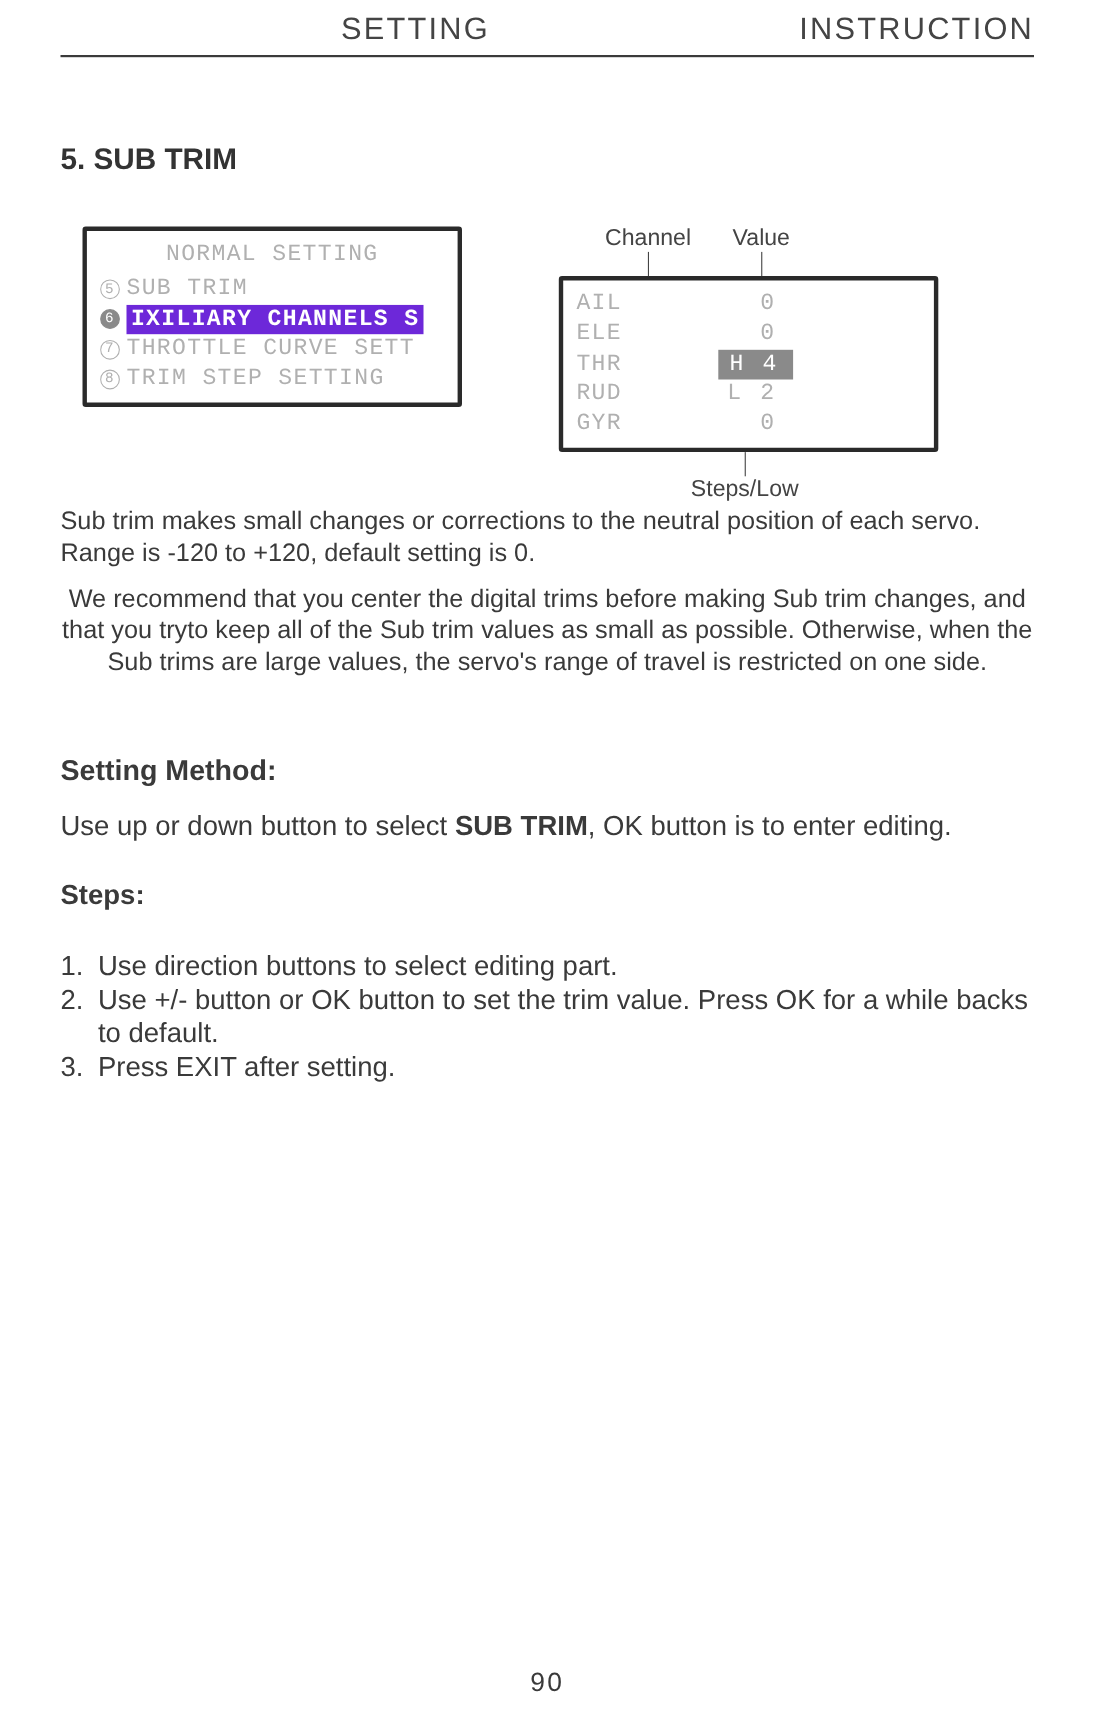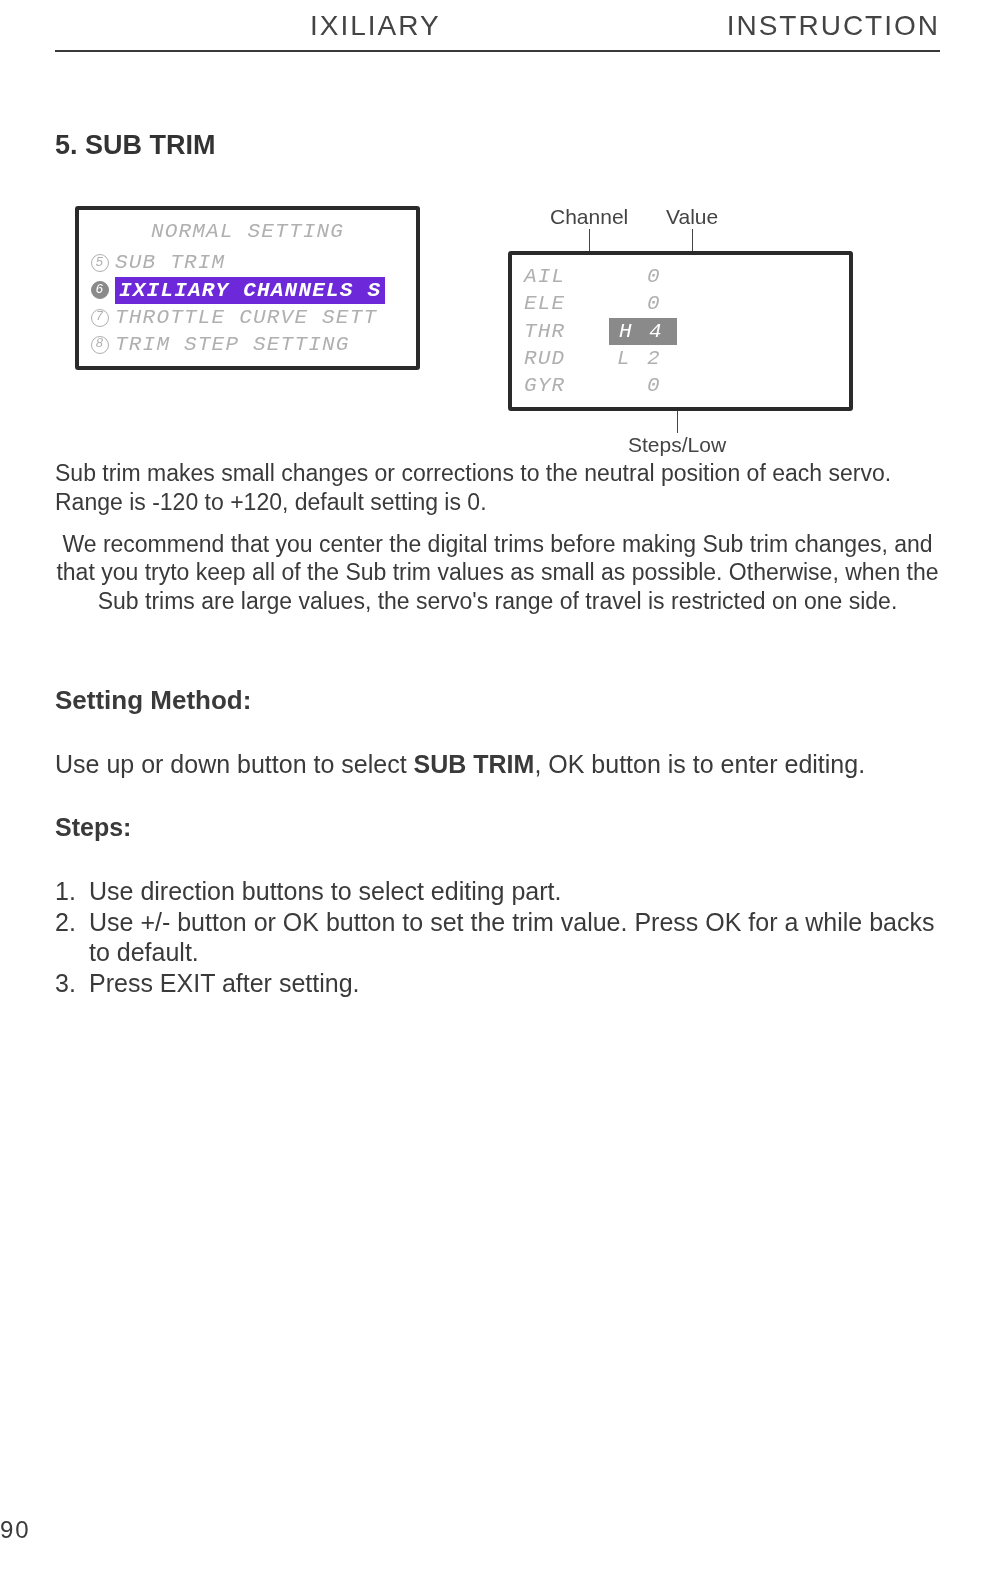--- a/index.html
+++ b/index.html
@@ -55,21 +55,20 @@
       border: 4px solid #2a2a2a;
       border-radius: 3px;
       padding: 8px 12px;
       background: #fff;
       font-family: 'Courier New', monospace;
       font-size: 21px;
       letter-spacing: 1.2px;
       color: #b0b0b0;
       line-height: 1.3;
       width: 345px;
-      font-style: italic;
     }
     .lcd-b { width: 345px; }
     .lcd .title-row { text-align: center; margin-bottom: 4px; }
     .lcd .menu-row {
       display: flex;
       align-items: center;
       white-space: nowrap;
       overflow: hidden;
     }
     .lcd .n-circle {
@@ -83,21 +82,21 @@
       margin-right: 6px;
       flex-shrink: 0;
     }
     .lcd .n-circle.filled { background: #8a8a8a; border-color: #8a8a8a; color: #fff; }
     .lcd .inv {
       background: #6d28d9;
       color: #fff;
       font-weight: bold;
       padding: 0 4px;
     }
-    .lcd-b .ch-row { display: flex; }
+    .lcd-b .ch-row { display: flex; gap: 44px; }
     .lcd-b .ch-name { width: 85px; }
     .lcd-b .ch-dir { width: 30px; text-align: center; }
     .lcd-b .ch-val { width: 30px; text-align: center; }
     .lcd-b .hl {
       background: #8a8a8a;
       color: #fff;
       padding: 0 6px 0 2px;
       display: inline-flex;
     }
     .lcd-b .hl .ch-dir, .lcd-b .hl .ch-val { color: #fff; }
@@ -109,46 +108,47 @@
     }
     .para2 { margin-top: 14px; text-align: center; }
     .subhead {
       font-size: 26px;
       font-weight: bold;
       margin-top: 70px;
     }
     .instr {
       font-size: 25px;
       line-height: 1.22;
-      margin-top: 33px;
+      margin-top: 20px;
     }
     .steps-head { font-weight: bold; margin-top: 34px; font-size: 25px; }
     .steps {
       font-size: 25px;
       line-height: 1.22;
       margin-top: 34px;
       padding-left: 0;
     }
     .steps .step { display: flex; }
     .steps .num { flex-shrink: 0; width: 34px; }
     .steps .txt { }
     .page-num {
       position: absolute;
       bottom: 30px;
       left: 0; right: 0;
+      text-align: center;
       font-size: 24px;
       letter-spacing: 2px;
       color: #3a3a3a;
     }
   </style>
 </head>
 <body>
 
 <div class="header">
-  <span>IXILIARY</span>
+  <span>SETTING</span>
   <span>INSTRUCTION</span>
 </div>
 
 <div class="section-title">5. SUB TRIM</div>
 
 <div class="screens-row">
 
   <div class="screen-wrap">
     <div class="lcd">
       <div class="title-row">NORMAL SETTING</div>

